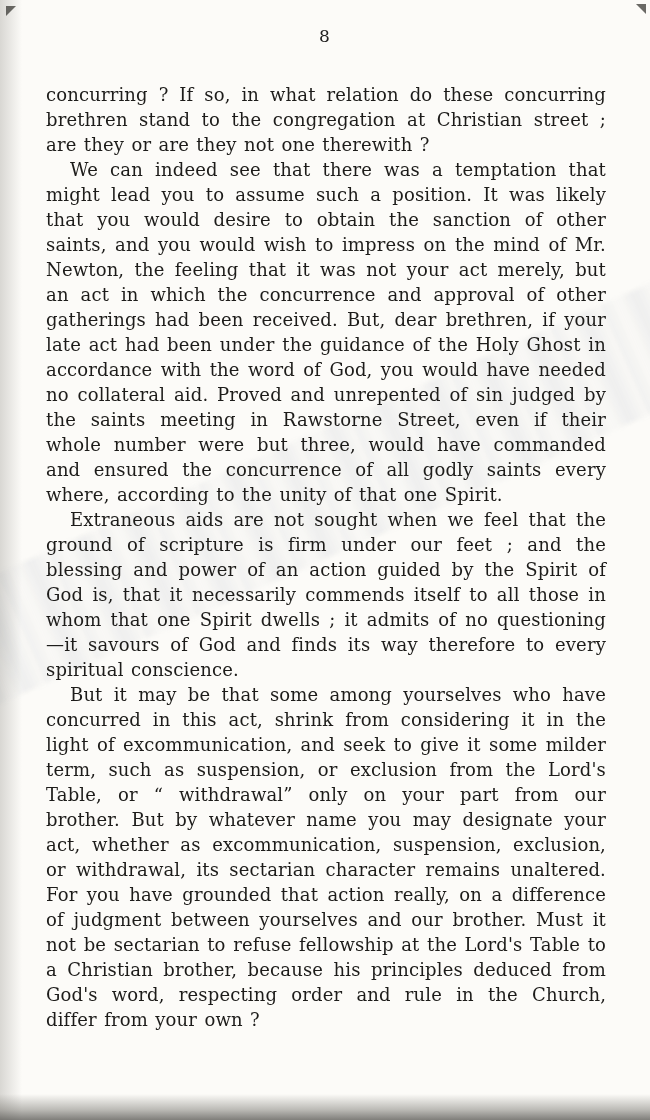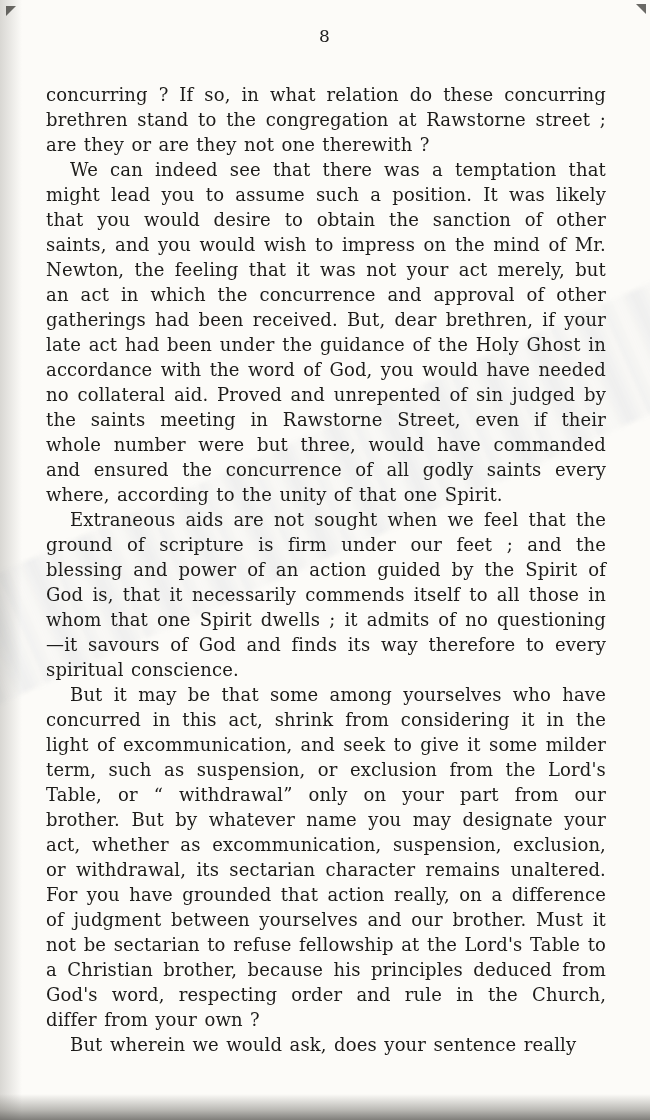--- a/index.html
+++ b/index.html
@@ -91,21 +91,20 @@
 <div class="page">
 
   <div class="edge-left"></div>
   <div class="corner-mark tl"></div>
   <div class="corner-mark tr"></div>
   <div class="watermark"></div>
 
   <div class="page-number">8</div>
 
   <div class="text-block">
-    <p class="continued">concurring ?  If so, in what relation do these concurring brethren stand to the congregation at Rawstorne street ; are they or are they not one therewith ?</p>
+    <p class="continued">concurring ?  If so, in what relation do these concurring brethren stand to the congregation at Christian street ; are they or are they not one therewith ?</p>
     <p>We can indeed see that there was a temptation that might lead you to assume such a position.  It was likely that you would desire to obtain the sanction of other saints, and you would wish to impress on the mind of Mr. Newton, the feeling that it was not your act merely, but an act in which the concurrence and approval of other gatherings had been received.  But, dear brethren, if your late act had been under the guidance of the Holy Ghost in accordance with the word of God, you would have needed no collateral aid.  Proved and unrepented of sin judged by the saints meeting in Rawstorne Street, even if their whole number were but three, would have commanded and ensured the concurrence of all godly saints every where, according to the unity of that one Spirit.</p>
     <p>Extraneous aids are not sought when we feel that the ground of scripture is firm under our feet ; and the blessing and power of an action guided by the Spirit of God is, that it necessarily commends itself to all those in whom that one Spirit dwells ; it admits of no questioning—it savours of God and finds its way therefore to every spiritual conscience.</p>
     <p>But it may be that some among yourselves who have concurred in this act, shrink from considering it in the light of excommunication, and seek to give it some milder term, such as suspension, or exclusion from the Lord's Table, or “ withdrawal” only on your part from our brother.  But by whatever name you may designate your act, whether as excommunication, suspension, exclusion, or withdrawal, its sectarian character remains unaltered.  For you have grounded that action really, on a difference of judgment between yourselves and our brother.  Must it not be sectarian to refuse fellowship at the Lord's Table to a Christian brother, because his principles deduced from God's word, respecting order and rule in the Church, differ from your own ?</p>
-    <p>But wherein we would ask, does your sentence really</p>
   </div>
 
   <div class="edge-bottom"></div>
 </div>
 
 </body></html>

